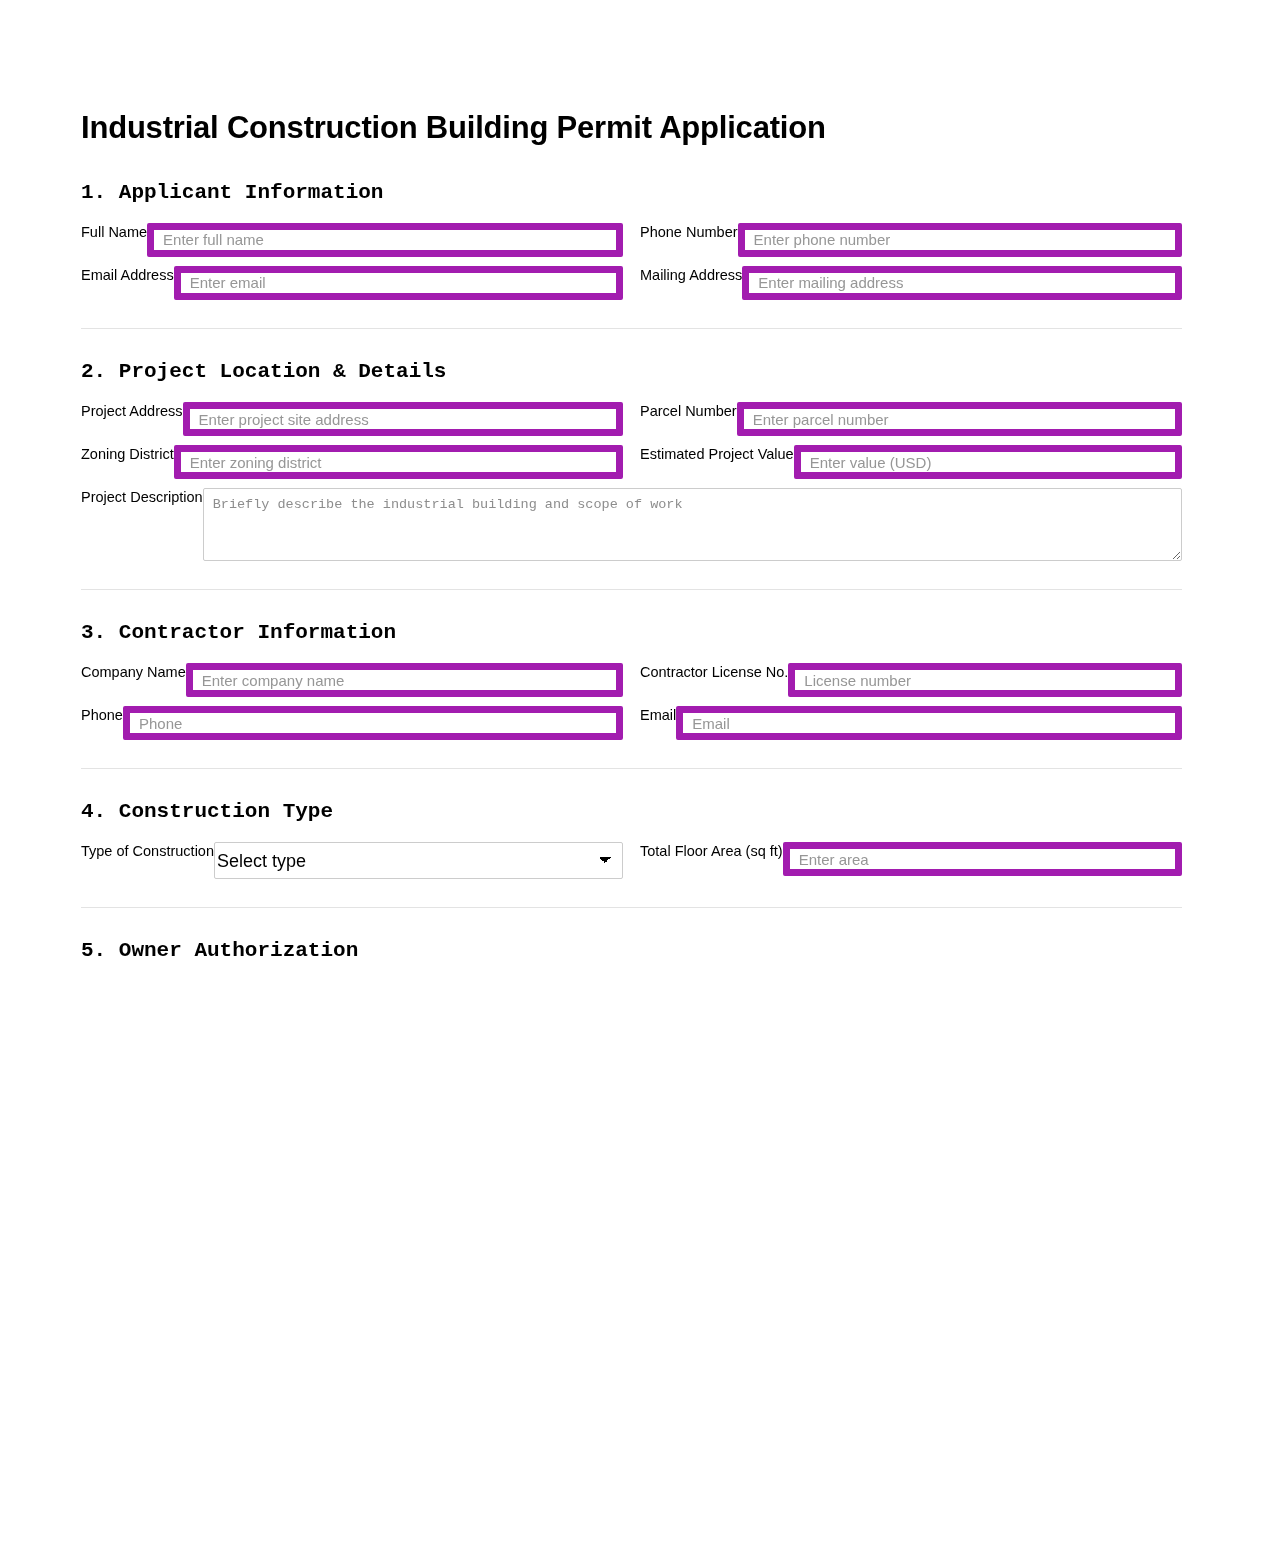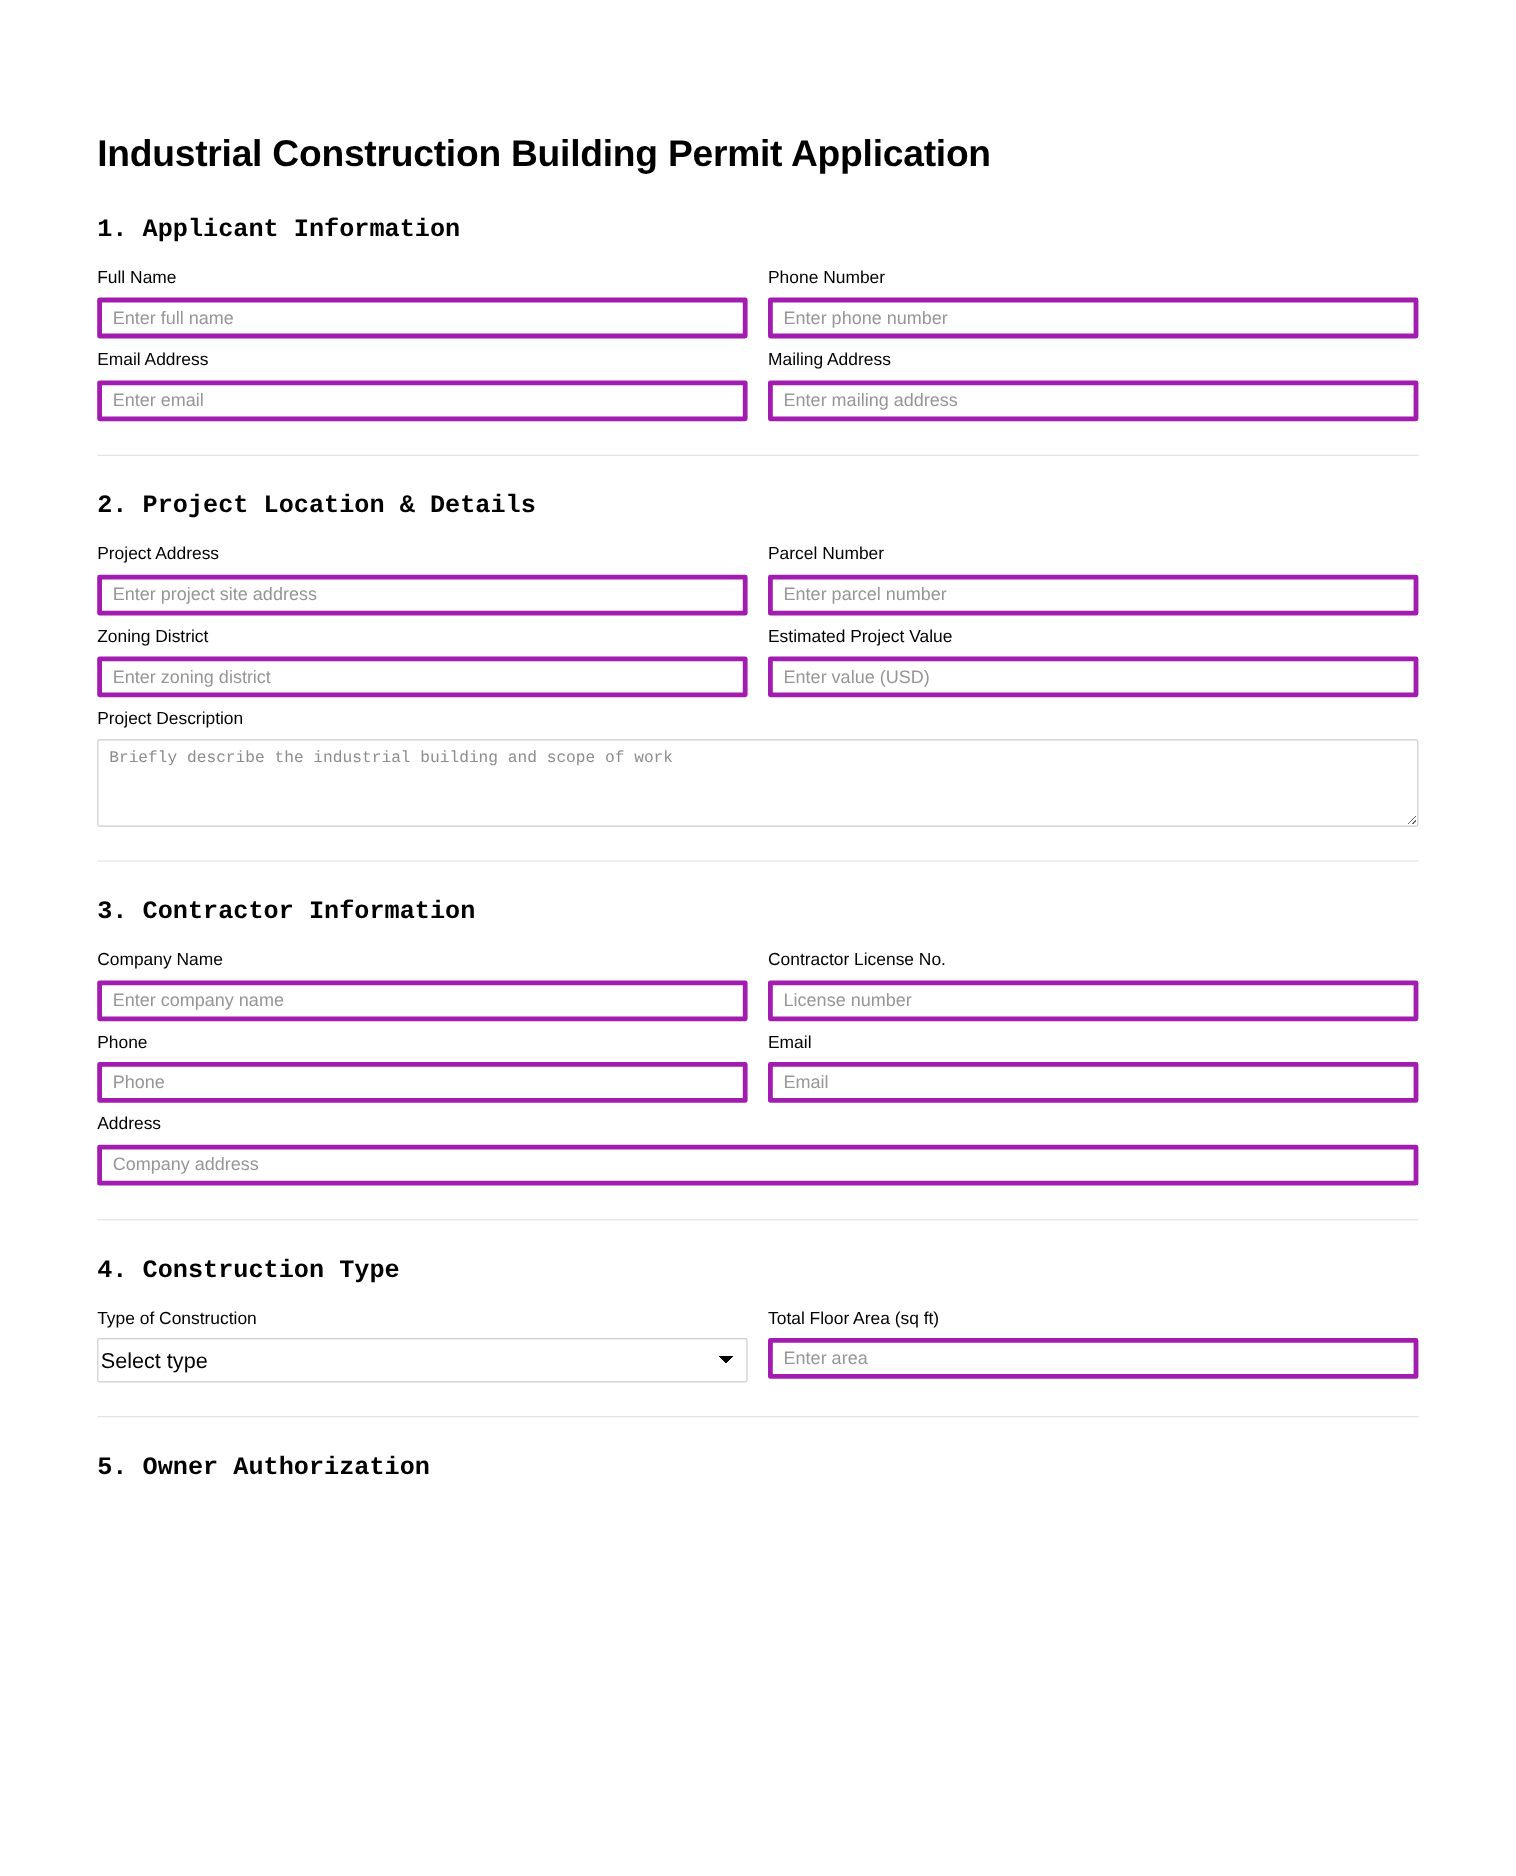--- a/index.html
+++ b/index.html
@@ -45,37 +45,37 @@
   }
   .row {
     display: flex;
     gap: 17px;
     margin-bottom: 9px;
   }
   .field {
     flex: 1 1 0;
     min-width: 0;
     display: flex;
-    flex-direction: column;
+    flex-direction: row;
   }
   .field.full {
     flex: 1 1 100%;
     justify-content: center;
   }
   .field-label {
     font-size: 14.5px;
     line-height: 1.35;
     color: #000;
     margin-bottom: 6px;
     white-space: nowrap;
   }
   .text-input {
     width: 100%;
     height: 34px;
-    border: 4px solid #a21caf;
+    border: 7px solid #a21caf;
     border-radius: 2px;
     background: #ffffff;
     padding: 0 9px;
     font-family: "Liberation Sans", sans-serif;
     font-size: 15px;
     color: #000;
     outline: none;
   }
   .text-input::placeholder {
     color: #969696;
@@ -215,26 +215,20 @@
       <div class="field">
         <label class="field-label">Phone</label>
         <input class="text-input" type="text" placeholder="Phone" style="">
       </div>
       <div class="field">
         <label class="field-label">Email</label>
         <input class="text-input" type="text" placeholder="Email" style="">
       </div>
     </div>
 
-    <div class="row">
-      <div class="field full">
-        <label class="field-label">Address</label>
-        <input class="text-input" type="text" placeholder="Company address" style="">
-      </div>
-    </div>
   </section>
 
   <hr class="divider">
 
   <section class="section">
     <h2 class="section-heading">4. Construction Type</h2>
 
     <div class="row">
       <div class="field">
         <label class="field-label">Type of Construction</label>

